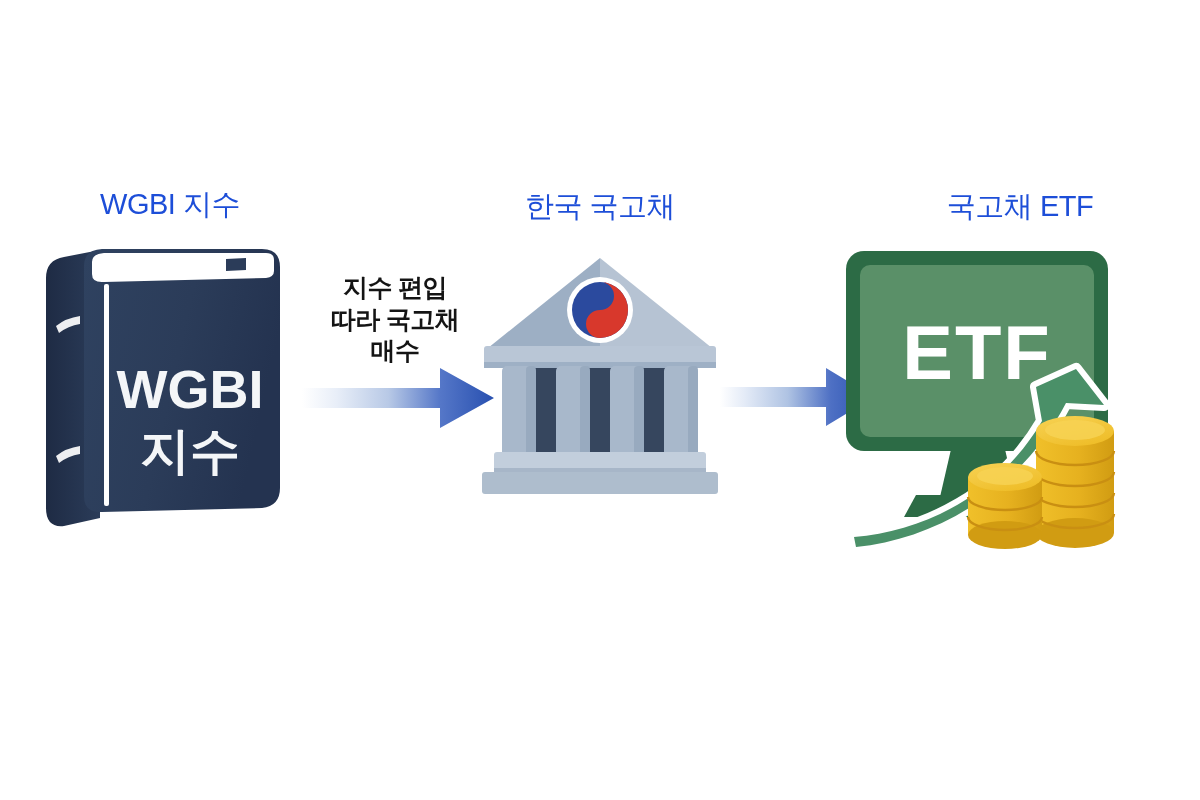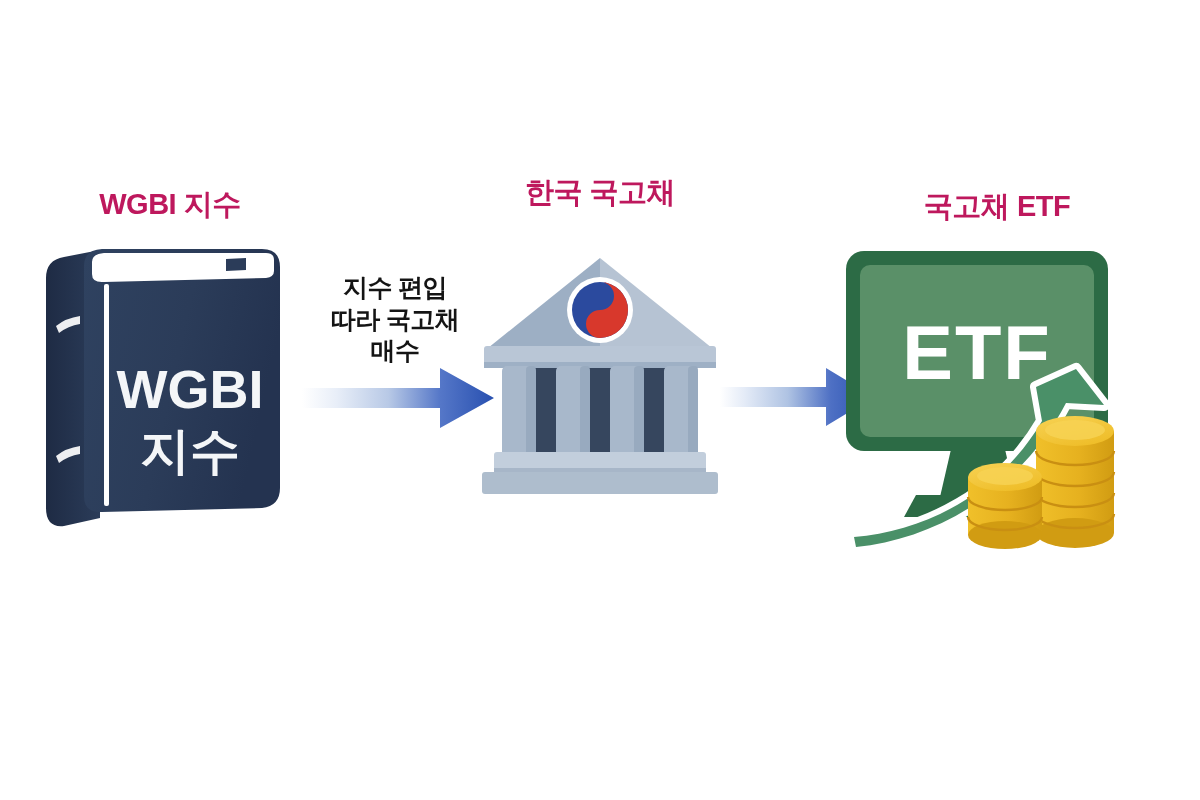--- a/index.html
+++ b/index.html
@@ -24,24 +24,24 @@
   }
 
   
   .node {
     position: absolute;
   }
 
   .node-title {
     position: absolute;
     text-align: center;
-    font-weight: 700;
+    font-weight: 400;
     font-size: 29px;
     letter-spacing: -0.5px;
-    color: #be185d;
+    color: #1d4ed8;
     white-space: nowrap;
     line-height: 1;
   }
 
   
   #book-node {
     left: 40px;
     top: 240px;
     width: 260px;
     height: 290px;
@@ -132,21 +132,21 @@
           <stop offset="18%" stop-color="#E8EEF8"></stop>
           <stop offset="45%" stop-color="#B8C9E6"></stop>
           <stop offset="72%" stop-color="#5577C8"></stop>
           <stop offset="100%" stop-color="#2850B0"></stop>
         </linearGradient>
       </defs>
       <path d="M2,22 L140,22 L140,2 L194,32 L140,62 L140,42 L2,42 Z" fill="url(#arrowGrad1)"></path>
     </svg>
   </div>
 
-  <div class="node-title" style="left:480px; top:178px; width:240px;">한국 국고채</div>
+  <div class="node-title" style="left:480px; top:192px; width:240px;">한국 국고채</div>
 
   <div class="node" id="bank-node">
     <svg width="240" height="248" viewBox="0 0 240 248">
 
       <path d="M120,6 L232,96 L120,96 Z" fill="#B6C3D3"></path>
 
       <path d="M120,6 L8,96 L120,96 Z" fill="#9DAFC4"></path>
 
       <rect x="4" y="94" width="232" height="20" rx="3" fill="#B9C6D6"></rect>
       <rect x="4" y="110" width="232" height="6" fill="#9EB0C5"></rect>
@@ -189,21 +189,21 @@
           <stop offset="16%" stop-color="#E4EBF7"></stop>
           <stop offset="44%" stop-color="#AFC3E3"></stop>
           <stop offset="72%" stop-color="#4E70C4"></stop>
           <stop offset="100%" stop-color="#2850B0"></stop>
         </linearGradient>
       </defs>
       <path d="M2,21 L108,21 L108,2 L156,31 L108,60 L108,41 L2,41 Z" fill="url(#arrowGrad2)"></path>
     </svg>
   </div>
 
-  <div class="node-title" style="left:867px; top:192px; width:260px;">국고채 ETF</div>
+  <div class="node-title" style="left:890px; top:192px; width:260px;">국고채 ETF</div>
 
   <div class="node" id="etf-node">
     <svg width="290" height="310" viewBox="0 0 290 310">
       <defs>
         <linearGradient id="coinTop" x1="0" y1="0" x2="0.6" y2="1">
           <stop offset="0%" stop-color="#F7D254"></stop>
           <stop offset="100%" stop-color="#EFBE2A"></stop>
         </linearGradient>
         <linearGradient id="coinBody" x1="0" y1="0" x2="1" y2="0">
           <stop offset="0%" stop-color="#F0C02A"></stop>

